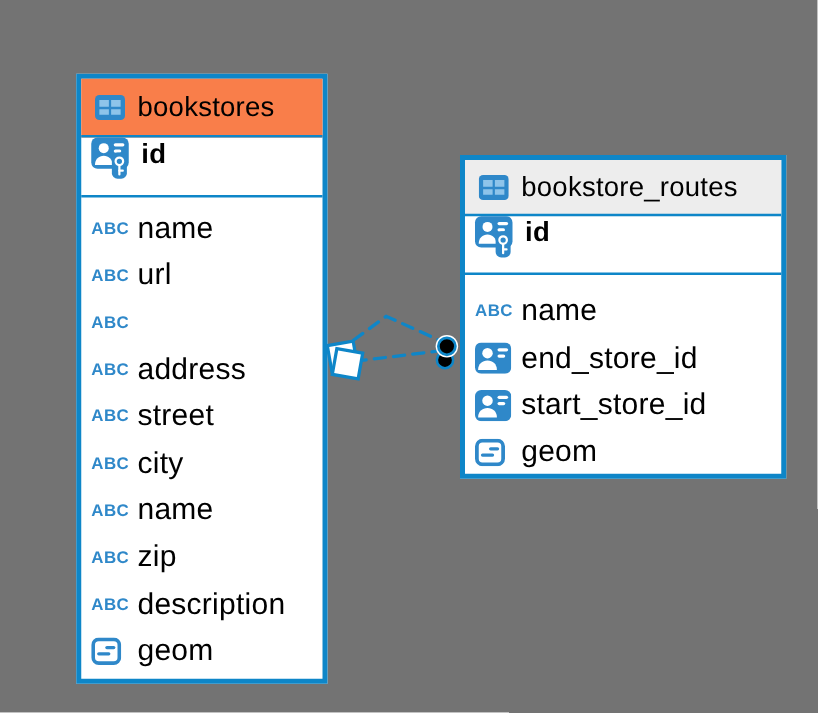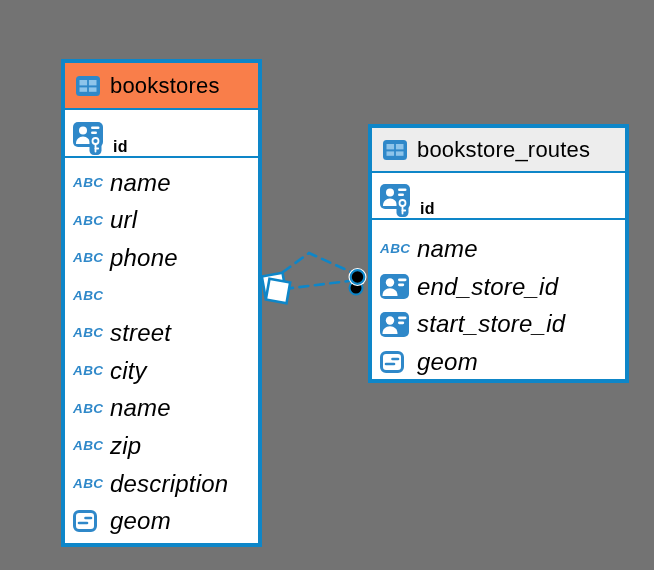--- a/index.html
+++ b/index.html
@@ -10,25 +10,25 @@
   .ertable{
     position:absolute;box-sizing:border-box;background:#fff;
     border:4px solid #0e86c8;display:flex;flex-direction:column;
   }
   .thead{
     display:flex;align-items:center;gap:10px;padding-left:11px;
     border-bottom:2px solid #0e86c8;font-size:22px;flex-shrink:0;
   }
   .thead .hicon{display:flex;align-items:center;flex-shrink:0;}
   .pkrow{
-    display:flex;align-items:flex-end;gap:8px;padding-left:8px;
-    border-bottom:2px solid #0e86c8;font-size:16px;font-weight:bold;flex-shrink:0;
+    display:flex;align-items:flex-start;gap:8px;padding-left:8px;
+    border-bottom:2px solid #0e86c8;font-size:22px;font-weight:bold;flex-shrink:0;
   }
   .pkicon{width:32px;display:flex;align-items:center;flex-shrink:0;overflow:visible;}
-  .rows{flex:1;display:flex;flex-direction:column;font-style:italic;}
+  .rows{flex:1;display:flex;flex-direction:column;}
   .row{display:flex;align-items:center;gap:5px;padding-left:8px;flex-shrink:0;}
   .cicon{width:32px;display:flex;align-items:center;flex-shrink:0;}
   .clabel,.pklabel,.ttitle{letter-spacing:0.2px;white-space:nowrap;}
   .clabel{font-size:24px;}
   .abc{
     font-family:"Liberation Sans",sans-serif;font-weight:bold;font-size:13.5px;
     color:#2f88c9;letter-spacing:0.4px;line-height:1;
   }
   #t0 .thead{height:45px;}
   #t0 .pkrow{height:46px;}
@@ -84,26 +84,26 @@
         <div class="row">
           <span class="cicon">
             <span class="abc">ABC</span>
           </span>
           <span class="clabel">url</span>
         </div>
         <div class="row">
           <span class="cicon">
             <span class="abc">ABC</span>
           </span>
-          <span class="clabel">phone</span>
-        </div>
-        <div class="row">
-          <span class="cicon">
-            <span class="abc">ABC</span>
-          </span>
+        </div>
+        <div class="row">
+          <span class="cicon">
+            <span class="abc">ABC</span>
+          </span>
+          <span class="clabel">address</span>
         </div>
         <div class="row">
           <span class="cicon">
             <span class="abc">ABC</span>
           </span>
           <span class="clabel">street</span>
         </div>
         <div class="row">
           <span class="cicon">
             <span class="abc">ABC</span>

